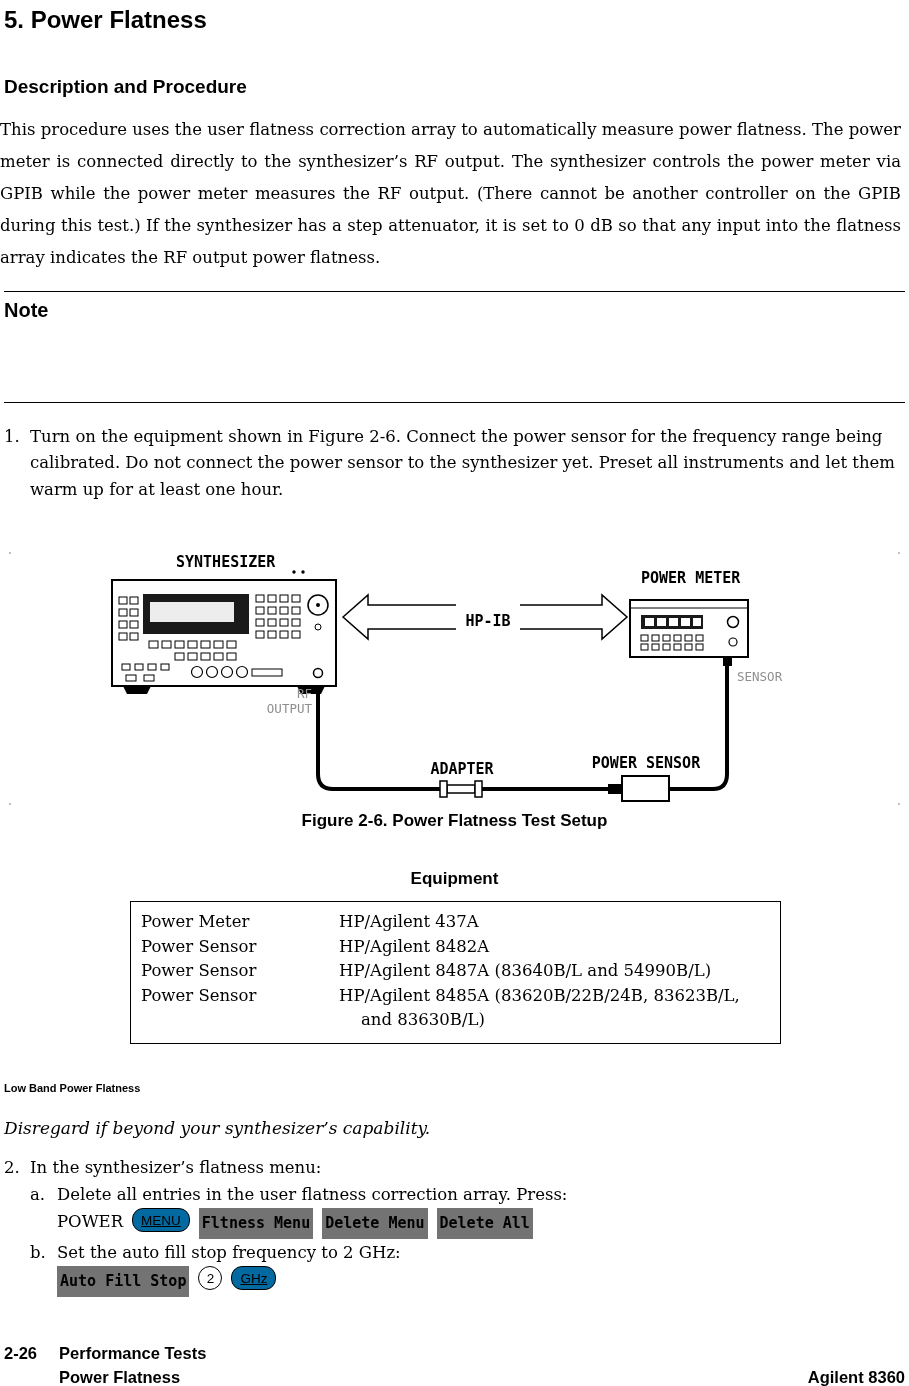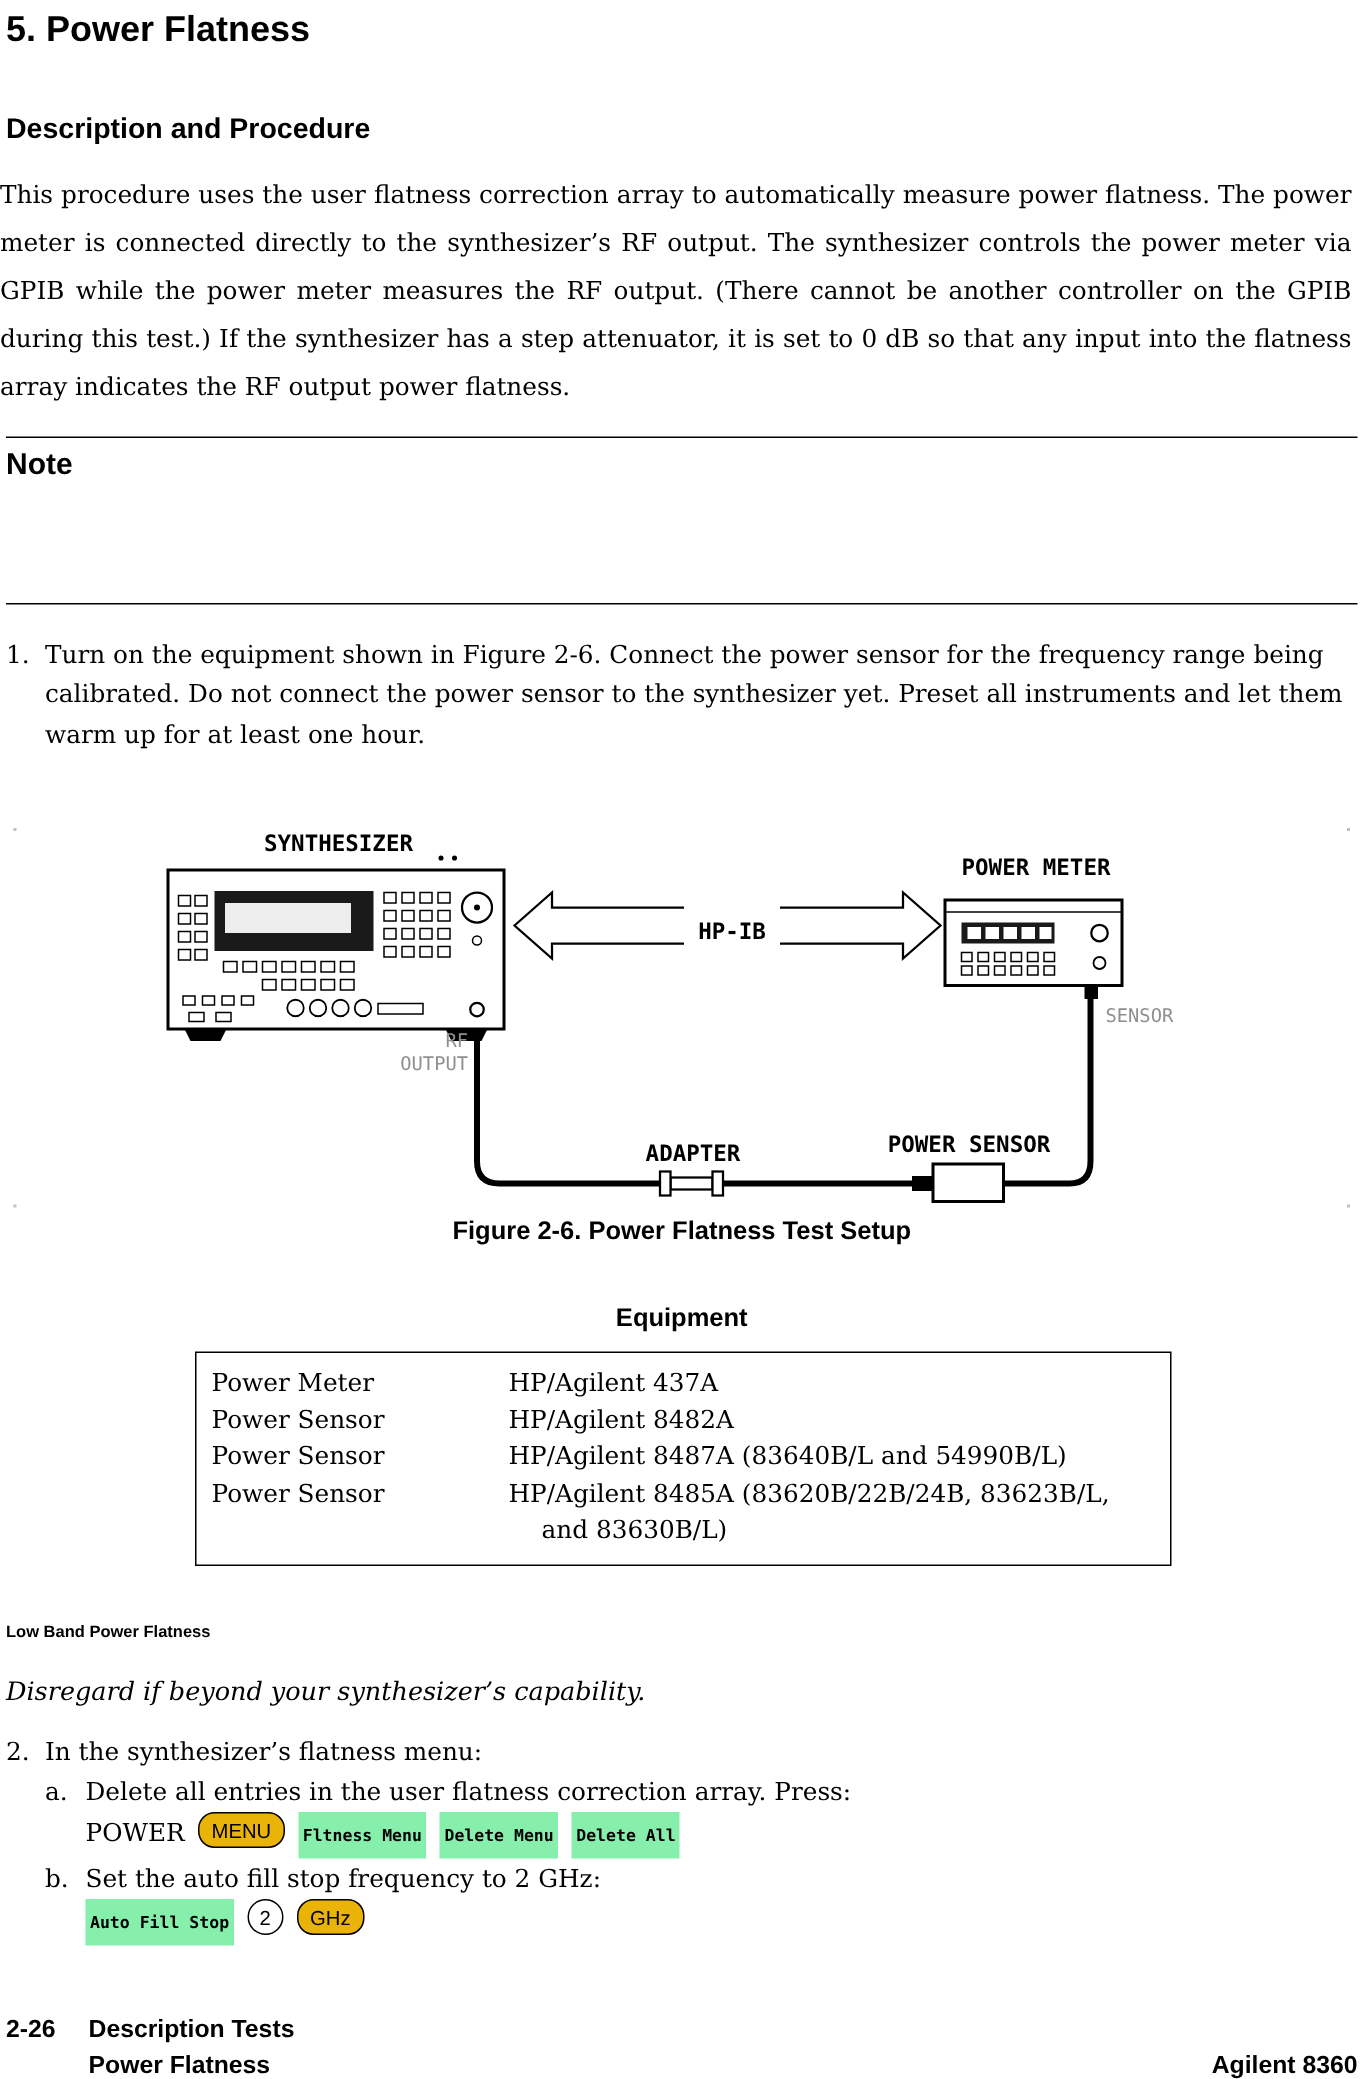--- a/index.html
+++ b/index.html
@@ -31,23 +31,23 @@
   .equip-model{white-space:nowrap;}
   .equip-cont{padding-left:22px;}
 
   .lowband-h{position:absolute;top:1082px;left:4px;font-family:"Liberation Sans",sans-serif;font-weight:bold;font-size:11px;}
   .lowband-note{position:absolute;top:1118px;left:4px;font-style:italic;font-size:17px;}
   .steps2{position:absolute;top:1154px;left:4px;width:898px;font-size:16.5px;line-height:27px;}
   .sub{padding-left:26px;}
   .subli{position:relative;padding-left:27px;}
   .subli > .num{position:absolute;left:0;top:0;}
   .key-line{padding-left:27px;display:flex;align-items:flex-start;gap:9px;height:31px;}
-  .keycap{display:inline-flex;align-items:center;justify-content:center;border:1.6px solid #000;border-radius:11px;height:22px;padding:0 8px;font-family:"Liberation Sans",sans-serif;font-size:13.5px;background:#eab308;}
+  .keycap{display:inline-flex;align-items:center;justify-content:center;border:1.6px solid #000;border-radius:11px;height:22px;padding:0 8px;font-family:"Liberation Sans",sans-serif;font-size:13.5px;background:#0369a1;text-decoration:underline;}
   .circlekey{display:inline-flex;align-items:center;justify-content:center;border:1.6px solid #000;border-radius:50%;width:22px;height:22px;font-family:"Liberation Sans",sans-serif;font-size:13.5px;background:#fff;}
-  .softkey{background:#86efac;font-family:"DejaVu Sans Mono",monospace;font-weight:bold;font-size:11px;padding:2px 3px;white-space:nowrap;}
+  .softkey{background:#737373;font-family:"DejaVu Sans Mono",monospace;font-weight:bold;font-size:15px;padding:2px 3px;white-space:nowrap;}
 
   .footer{position:absolute;top:1344px;left:4px;width:901px;font-family:"Liberation Sans",sans-serif;font-weight:bold;font-size:16.5px;display:flex;justify-content:space-between;align-items:flex-end;}
   .footer-left{display:flex;gap:22px;}
   .footer-left .col{display:flex;flex-direction:column;gap:5px;}
 
   svg text{font-family:"DejaVu Sans Mono",monospace;}
   .fig-label{font-weight:bold;font-size:15px;fill:#000;}
   .fig-small{font-size:12.5px;fill:#8f8f8f;}
 </style>
 </head>
@@ -262,20 +262,20 @@
         <span class="circlekey">2</span>
         <span class="keycap">GHz</span>
       </div>
     </div>
   </div>
 
   <div class="footer">
     <div class="footer-left">
       <span>2-26</span>
       <span class="col">
-        <span>Description Tests</span>
+        <span>Performance Tests</span>
         <span>Power Flatness</span>
       </span>
     </div>
     <span>Agilent 8360</span>
   </div>
 
 </div>
 
 </body></html>

